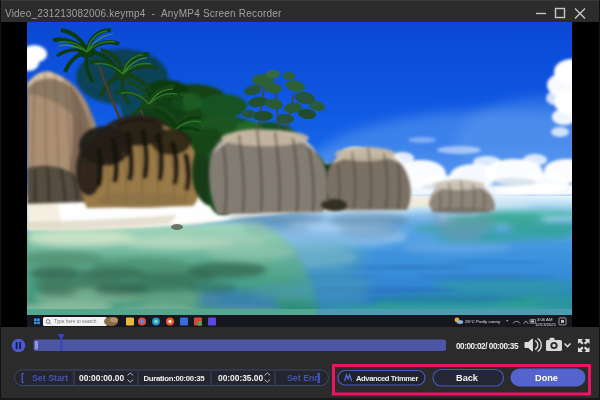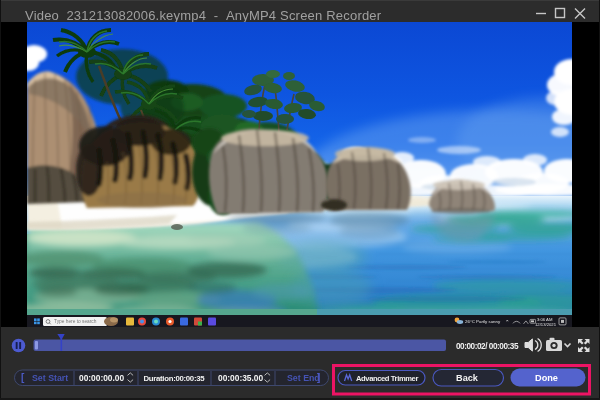--- a/index.html
+++ b/index.html
@@ -1,21 +1,21 @@
 <!DOCTYPE html>
 <html><head>
 <meta charset="utf-8">
 <style>
   html,body{margin:0;padding:0;background:#000;}
   *{box-sizing:border-box;}
   .win{position:relative;width:600px;height:400px;background:#2b2b2b;
        font-family:"Liberation Sans",sans-serif;overflow:hidden;}
   .titlebar{position:absolute;left:0;top:0;width:600px;height:22px;background:#2c2c2c;
             border-top:1px solid #3a3a3a;will-change:transform;}
-  .title{position:absolute;left:25px;top:7px;font-size:13px;color:#a0a0a0;letter-spacing:.2px;}
+  .title{position:absolute;left:5px;top:7px;font-size:10px;color:#a0a0a0;letter-spacing:.2px;}
   .wbtn{position:absolute;top:0;height:22px;width:20px;}
   .stage{position:absolute;left:0;top:22px;width:600px;height:305px;background:#000;will-change:transform;}
   .video{position:absolute;left:27px;top:0;}
   .controls{position:absolute;left:0;top:327px;width:584px;height:36px;background:#2b2b2b;will-change:transform;}
   .bottom{position:absolute;left:0;top:363px;width:600px;height:37px;background:#2b2b2b;will-change:transform;}
 </style>
 </head>
 <body>
 <div class="win">
 

